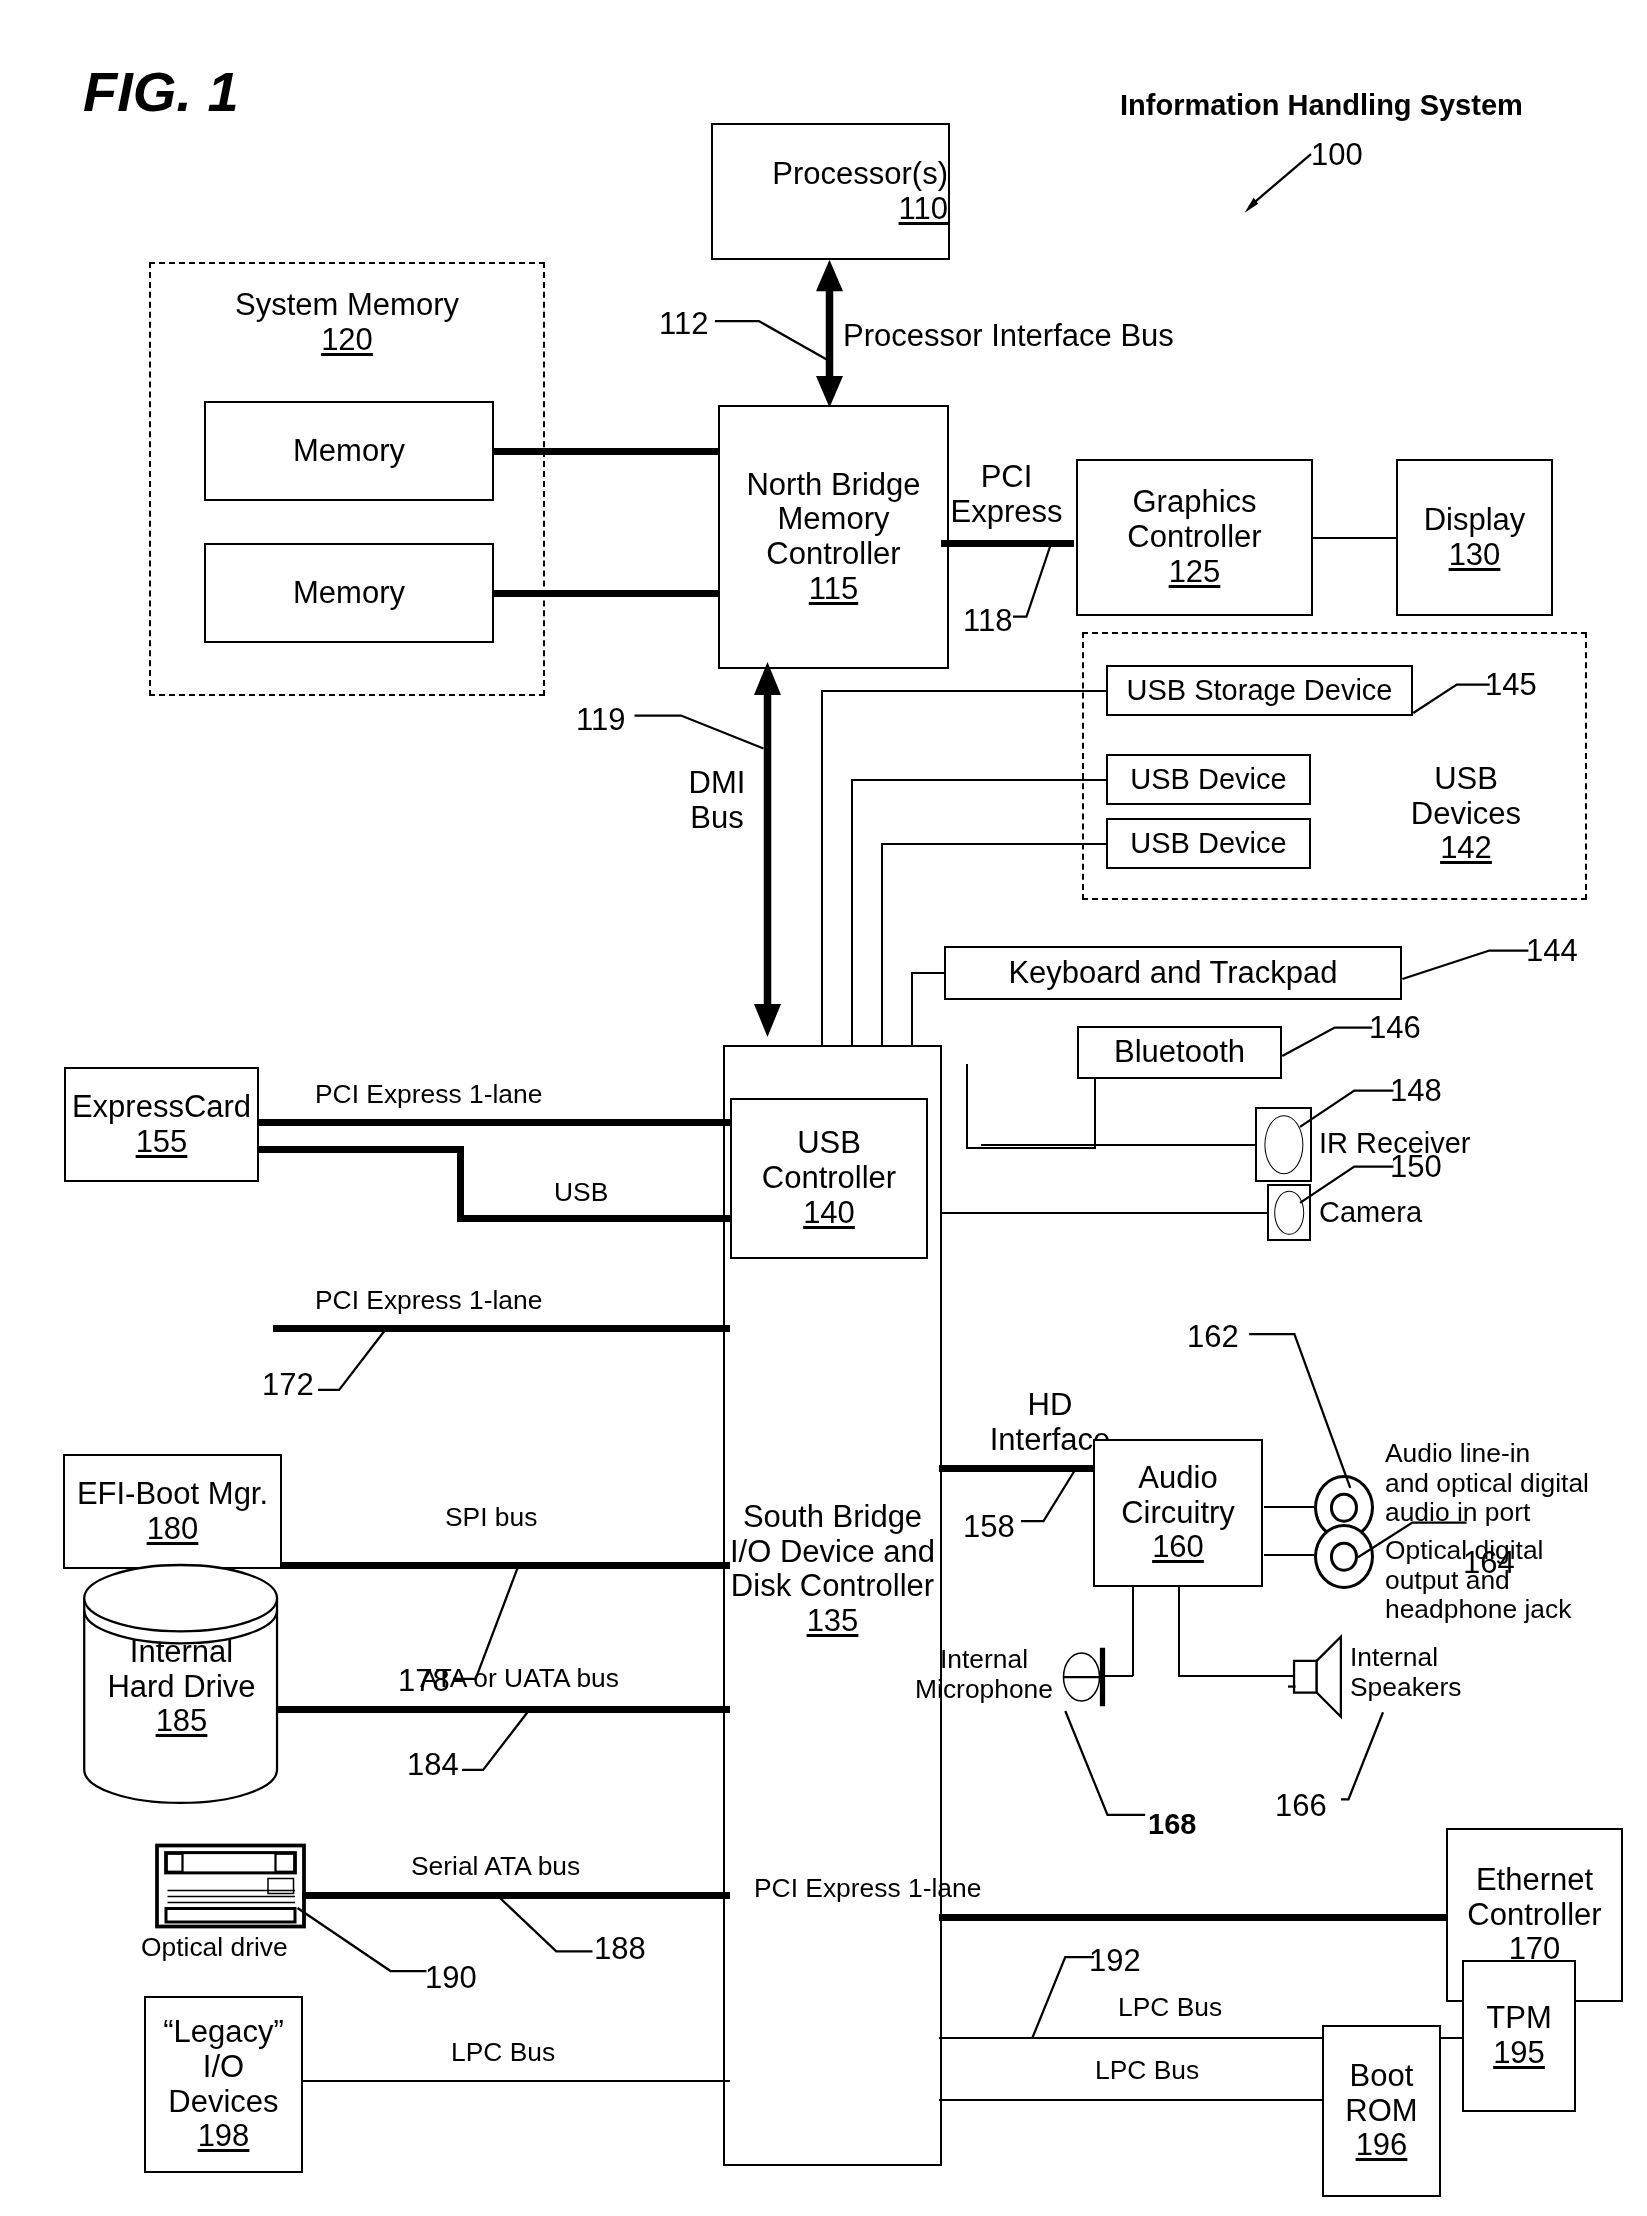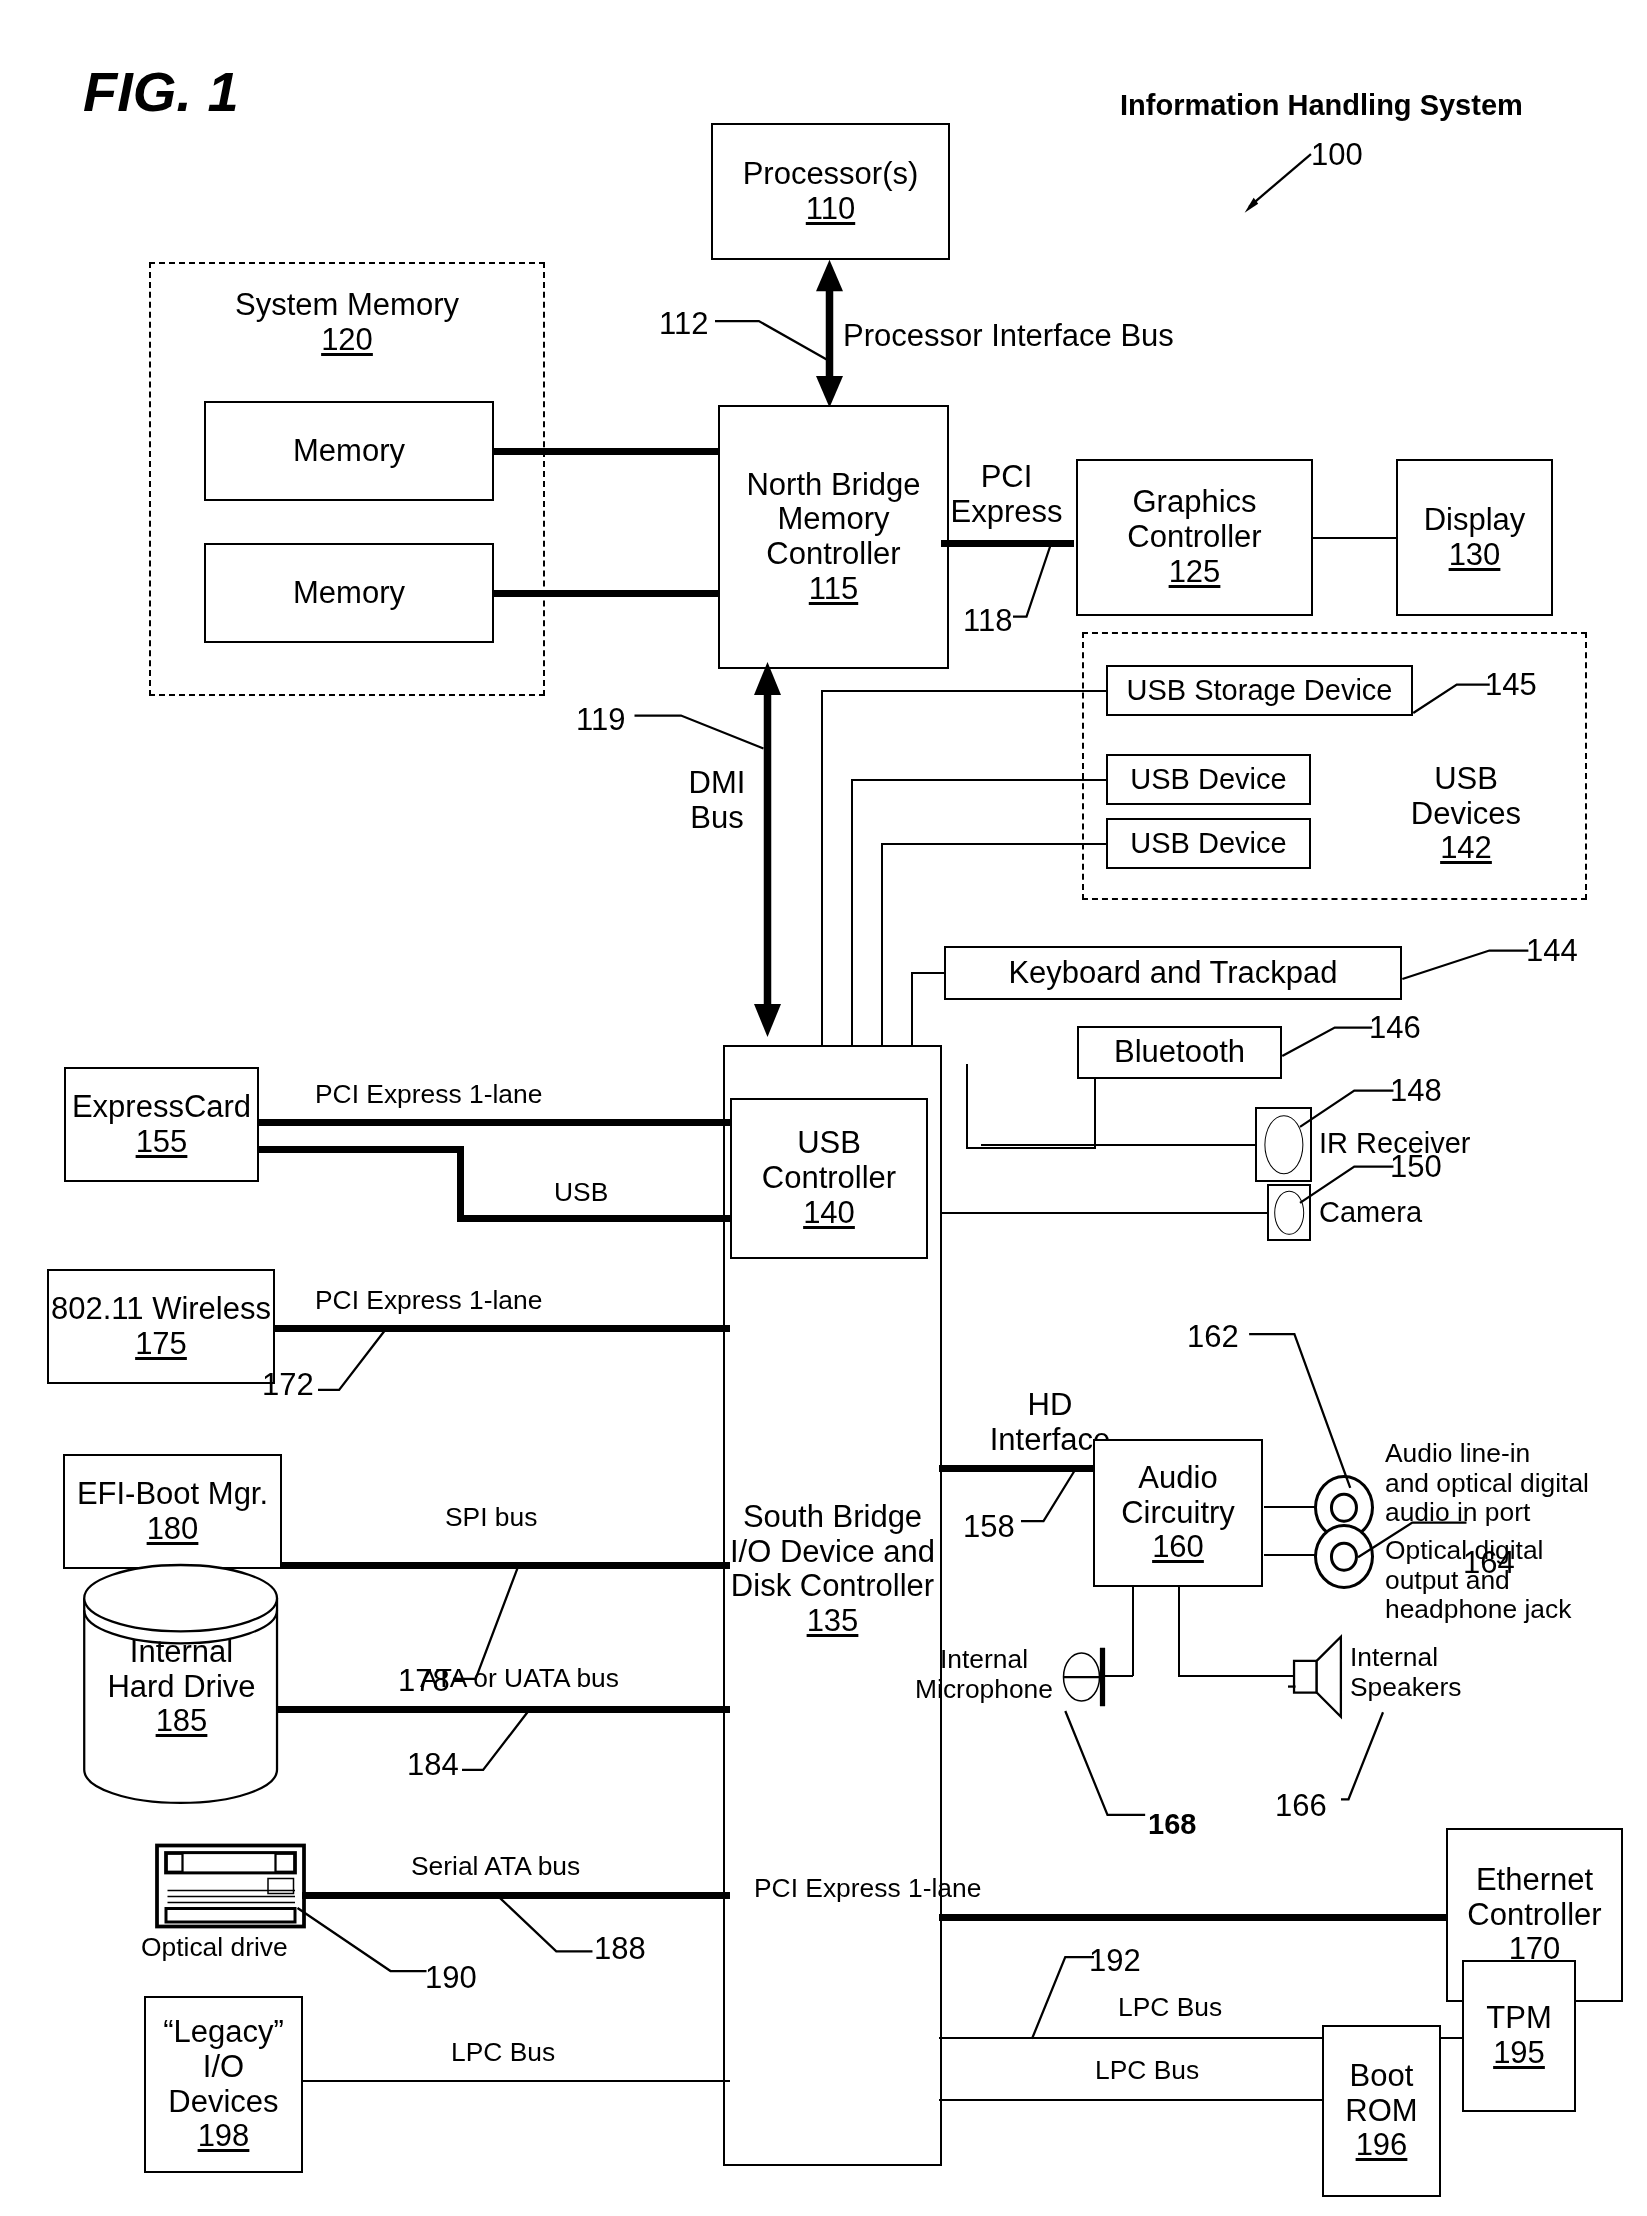--- a/index.html
+++ b/index.html
@@ -128,21 +128,21 @@
   <div class="sys-title" style="left:1120px; top:89px; font-size:29px;">Information Handling System</div>
   <div class="ref" style="left:1311px; top:137px; font-size:31px;">100</div>
 
   <div class="leader" style="left:1222px; top:148px;">
     <svg width="98" height="83" viewBox="0 0 130 110">
       <line x1="118" y1="8" x2="36" y2="78" stroke="#000" stroke-width="3"></line>
       <polygon points="30,86 48,74 42,66" fill="#000"></polygon>
     </svg>
   </div>
 
-  <div class="box" style="left:711px; top:123px; width:239px; height:137px; font-size:31px;">
+  <div class="box" style="left:711px; top:123px; width:239px; height:137px; font-size:31px;align-items:flex-end;">
     <div>Processor(s)</div>
     <div class="ul">110</div>
   </div>
 
   <div class="dblarrow" style="left:813px; top:259px;">
     <svg width="33" height="149" viewBox="0 0 44 197">
       <line x1="22" y1="26" x2="22" y2="171" stroke="#000" stroke-width="10"></line>
       <polygon points="22,0 4,42 40,42" fill="#000"></polygon>
       <polygon points="22,197 4,155 40,155" fill="#000"></polygon>
     </svg>
@@ -319,24 +319,20 @@
   </div>
   <div class="lbl" style="left:315px; top:1080px; font-size:26.4px;">PCI Express 1-lane</div>
   <div class="bus" style="left:257px; top:1119px; width:473px;"></div>
 
   <div class="lbl" style="left:554px; top:1178px; font-size:26.4px;">USB</div>
 
   <div class="bus" style="left:257px; top:1146px; width:207px;"></div>
   <div class="bus" style="left:457px; top:1146px; width:6.8px; height:75px;"></div>
   <div class="bus" style="left:457px; top:1215px; width:273px;"></div>
 
-  <div class="box" style="left:47px; top:1269px; width:228px; height:115px; font-size:31px;">
-    <div>802.11 Wireless</div>
-    <div class="ul">175</div>
-  </div>
   <div class="lbl" style="left:315px; top:1286px; font-size:26.4px;">PCI Express 1-lane</div>
   <div class="bus" style="left:273px; top:1325px; width:457px;"></div>
   <div class="ref" style="left:262px; top:1367px; font-size:31px;">172</div>
   <div class="leader" style="left:318px; top:1331px;">
     <svg width="83" height="68" viewBox="0 0 110 90">
       <polyline points="88,0 28,78 0,78" fill="none" stroke="#000" stroke-width="3"></polyline>
     </svg>
   </div>
 
   <div class="box" style="left:63px; top:1454px; width:219px; height:115px; font-size:31px;">

